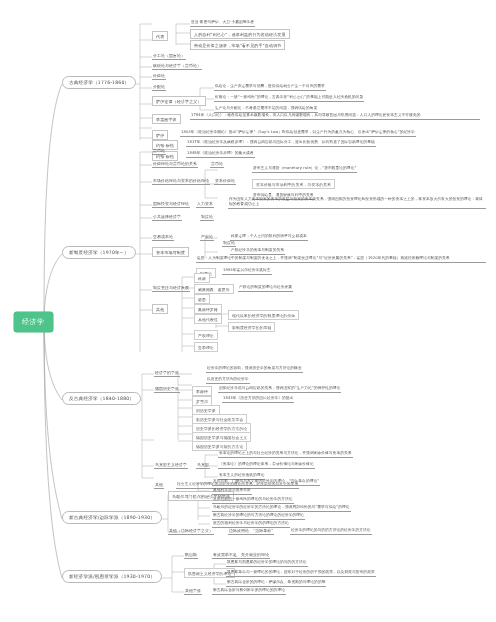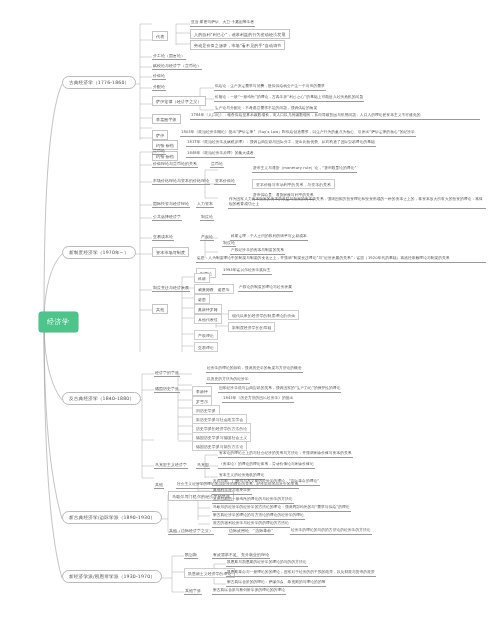--- a/index.html
+++ b/index.html
@@ -193,21 +193,21 @@
       <path d="M172,556 L184,556"></path>
         <path d="M172,572 L184,572"></path>
       <path d="M172,592 L184,592"></path>
       <path d="M214,564 L214,584"></path>
       <path d="M214,564 L226,564"></path>
         <path d="M214,574 L226,574"></path>
         <path d="M214,584 L226,584"></path>
     </g>
   </svg>
 
-  <div class="node root" style="left:14px;top:312px;margin-left:25px;">经济学</div>
+  <div class="node root" style="left:14px;top:312px;">经济学</div>
 
   <div class="node b1" style="left:62px;top:76px;">古典经济学（1776-1860）</div>
 
   <div class="node b2" style="left:152px;top:31px;">代表</div>
 
   <div class="node leaf" style="left:190px;top:20px;">亚当·斯密与萨伊、大卫·李嘉图等学者</div>
   <div class="node b2" style="left:190px;top:29px;">人的自利“利己心”，追求利益的行为推动经济发展</div>
   <div class="node b2" style="left:190px;top:40px;">劳动是价值之源泉，市场“看不见的手”自动调节</div>
 
   <div class="node ul" style="left:152px;top:53px;">分工论（国富论）</div>

